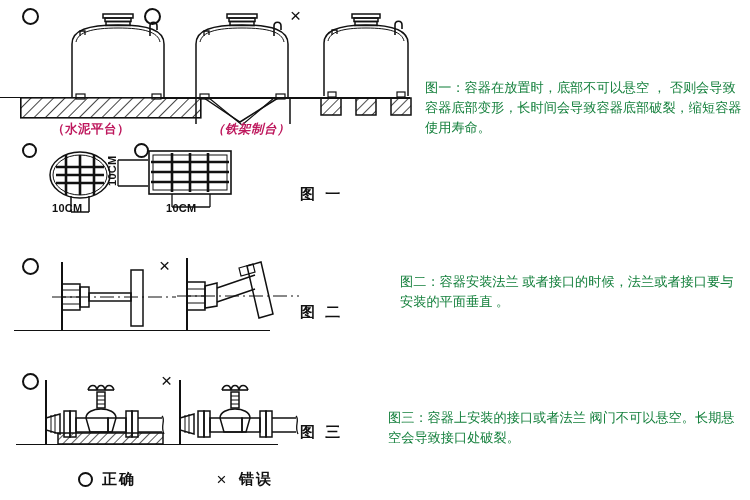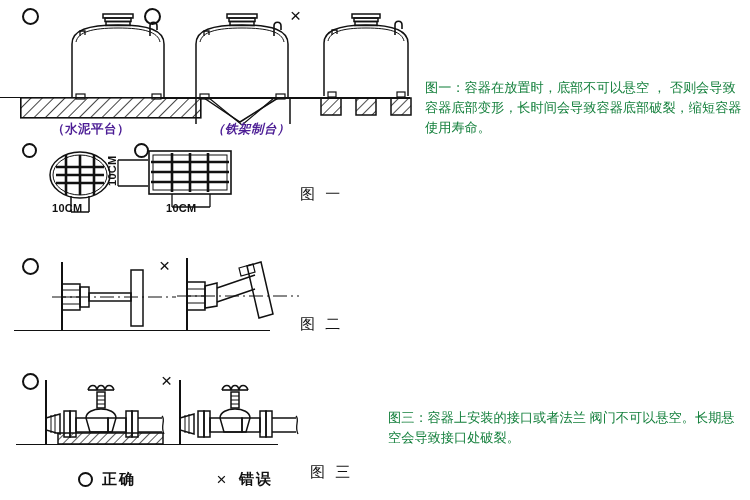--- a/index.html
+++ b/index.html
@@ -21,24 +21,24 @@
   }
   .mark-no{
     width:17px;height:17px;
     display:flex;align-items:center;justify-content:center;
     font-size:19px;line-height:1;font-weight:400;color:#111;
   }
 
   
   .cap{
     font-size:12.5px;font-weight:bold;letter-spacing:.5px;
-    color:#4c1d95;white-space:nowrap;
+    color:#be185d;white-space:nowrap;
   }
   .figlabel{
-    font-size:15px;font-weight:normal;letter-spacing:3px;color:#111;
+    font-size:15px;font-weight:bold;letter-spacing:3px;color:#111;
     white-space:nowrap;
   }
   .dimlabel{
     font-size:11px;font-weight:bold;letter-spacing:.3px;color:#111;
     white-space:nowrap;
   }
   .dimlabel.vert{
     transform:rotate(-90deg);transform-origin:left top;
   }
   .para{
@@ -251,21 +251,22 @@
 
         <path d="M72 8 L86 4 L98 56 L84 60 Z"></path>
 
         <path d="M64 10 L78 6 L80 14 L66 18 Z" stroke-width="1.2"></path>
         <path d="M2 38 L124 38" stroke-width="1" stroke-dasharray="14 4 2 4"></path>
       </g>
     </svg>
   </div>
   <div class="abs" style="left:130px;top:330px;width:140px;height:1.4px;background:#111;"></div>
 
-  <div class="abs figlabel" style="left:300px;top:303px;margin-top:12px;">图 二</div>
+  <div class="abs figlabel" style="left:300px;top:303px;">图 二</div>
+  <div class="abs para" style="left:400px;top:272px;width:340px;">图二：容器安装法兰 或者接口的时候，法兰或者接口要与安装的平面垂直 。</div>
 
   <div class="abs mark-ok" style="left:22px;top:373px;"></div>
 
   <div class="abs" style="left:38px;top:378px;">
     <svg width="140" height="72" viewBox="0 0 140 72">
       <g fill="none" stroke="#111" stroke-width="1.5">
         <path d="M8 2 L8 66" stroke-width="2"></path>
 
         <path d="M8 40 L22 36 L22 56 L8 52 Z"></path>
         <path d="M13 37 L13 55 M17 36 L17 56" stroke-width="1"></path>
@@ -323,21 +324,21 @@
         <rect x="88" y="33" width="6" height="26"></rect>
         <rect x="94" y="33" width="6" height="26"></rect>
         <rect x="70" y="40" width="18" height="14"></rect>
         <path d="M100 40 L124 40 M100 54 L124 54"></path>
         <path d="M124 38 C128 42 122 48 126 56" stroke-width="1.3"></path>
       </g>
     </svg>
   </div>
   <div class="abs" style="left:148px;top:444px;width:130px;height:1.4px;background:#111;"></div>
 
-  <div class="abs figlabel" style="left:310px;top:423px;margin-top:40px;">图 三</div>
+  <div class="abs figlabel" style="left:300px;top:423px;">图 三</div>
   <div class="abs para" style="left:388px;top:408px;width:352px;">图三：容器上安装的接口或者法兰 阀门不可以悬空。长期悬空会导致接口处破裂。</div>
 
   <div class="abs legend" style="left:78px;top:470px;">
     <span class="mark-ok"></span>
     <span>正确</span>
   </div>
   <div class="abs legend" style="left:215px;top:470px;">
     <span class="mark-no">×</span>
     <span>错误</span>
   </div>

